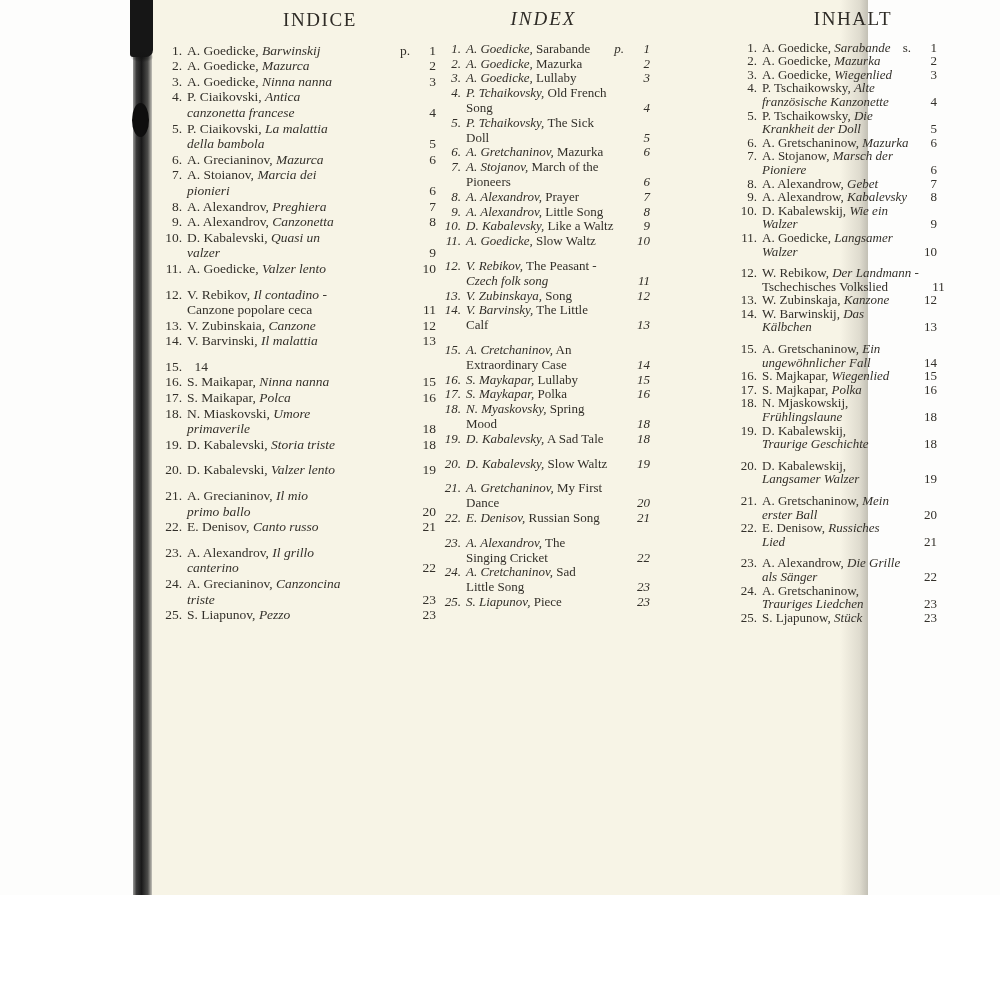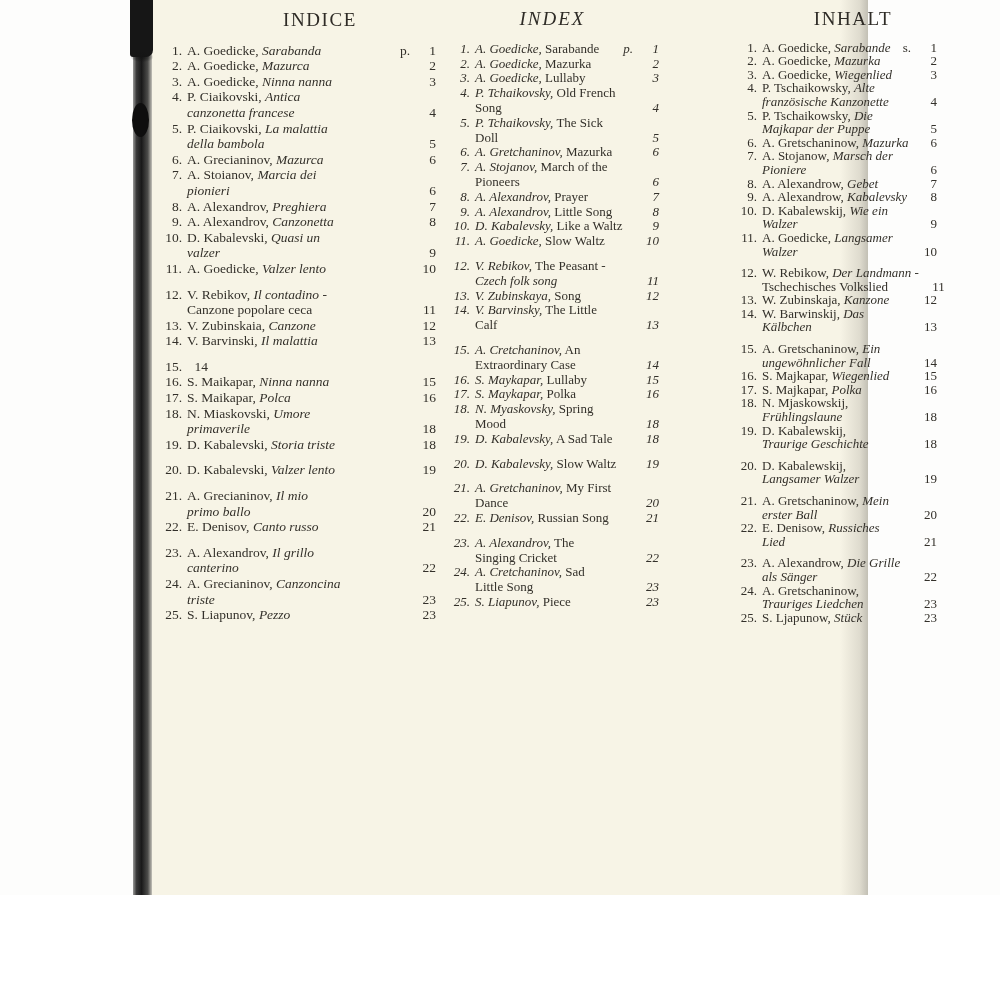--- a/index.html
+++ b/index.html
@@ -61,21 +61,21 @@
     background: linear-gradient(to right, #040404 0%, #131313 55%, rgba(19,19,19,0) 100%);
   }
 
   
   .col {
     position: absolute;
     top: 12px;
     color: #33302a;
   }
   .col1 { left: 158px; width: 278px; font-size: 13.5px; line-height: 15.6px; }
-  .col2 { left: 437px; width: 213px; font-size: 13px;   line-height: 14.8px; margin-left: 9px; }
+  .col2 { left: 437px; width: 213px; font-size: 13px;   line-height: 14.8px; }
   .col3 { left: 688px; width: 204px; font-size: 13px;   line-height: 13.6px; margin-left: 45px; }
 
   .col h2 {
     font-size: 19px;
     font-weight: normal;
     letter-spacing: 1.6px;
     text-align: center;
     margin: 0 0 15px 0;
     color: #2e2b26;
   }
@@ -110,21 +110,21 @@
   <div class="gutter-cap"></div>
   <div class="gutter-smudge"></div>
   <div class="gutter-blob"></div>
   <div class="page-bottom-line"></div>
 
   <div class="col col1">
     <h2>INDICE</h2>
     <div class="entries">
         <div class="entry">
           <span class="num">1.</span>
-          <div class="body"><span class="tail">p.</span><span class="author">A. Goedicke,</span> <span class="title">Sarabanda</span></div>
+          <div class="body"><span class="tail">p.</span><span class="author">A. Goedicke,</span> <span class="title">Barwinskij</span></div>
           <span class="page-num">1</span>
         </div>
         <div class="entry">
           <span class="num">2.</span>
           <div class="body"><span class="author">A. Goedicke,</span> <span class="title">Mazurca</span></div>
           <span class="page-num">2</span>
         </div>
         <div class="entry">
           <span class="num">3.</span>
           <div class="body"><span class="author">A. Goedicke,</span> <span class="title">Ninna nanna</span></div>
@@ -412,21 +412,21 @@
         </div>
         <div class="entry">
           <span class="num">4.</span>
           <div class="body"><span class="author">P. Tschaikowsky,</span> <span class="title">Alte
 französische Kanzonette</span></div>
           <span class="page-num">4</span>
         </div>
         <div class="entry">
           <span class="num">5.</span>
           <div class="body"><span class="author">P. Tschaikowsky,</span> <span class="title">Die
-Majkapar der Puppe</span></div>
+Krankheit der Doll</span></div>
           <span class="page-num">5</span>
         </div>
         <div class="entry">
           <span class="num">6.</span>
           <div class="body"><span class="author">A. Gretschaninow,</span> <span class="title">Mazurka</span></div>
           <span class="page-num">6</span>
         </div>
         <div class="entry">
           <span class="num">7.</span>
           <div class="body"><span class="author">A. Stojanow,</span> <span class="title">Marsch der

